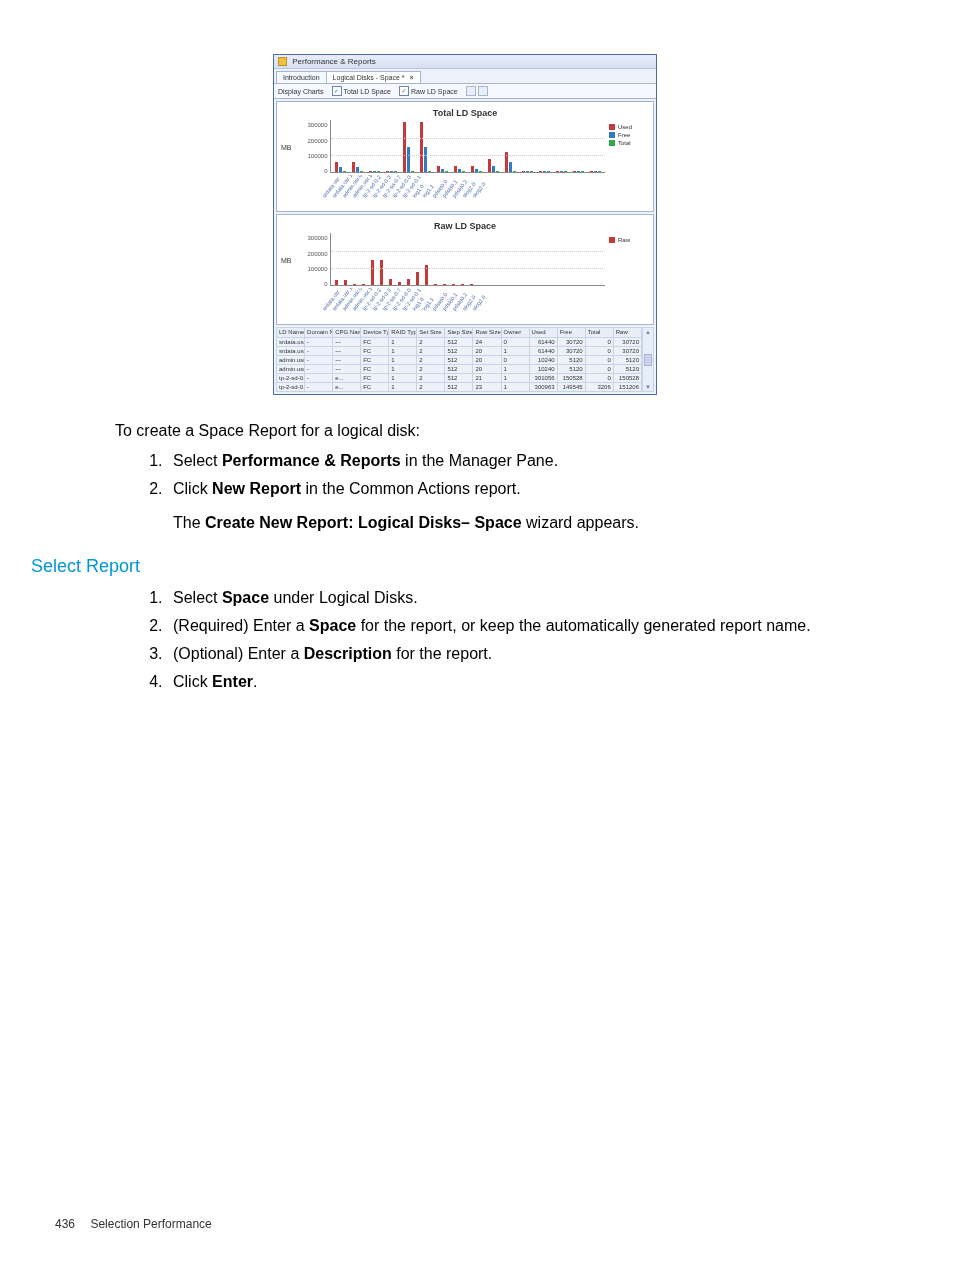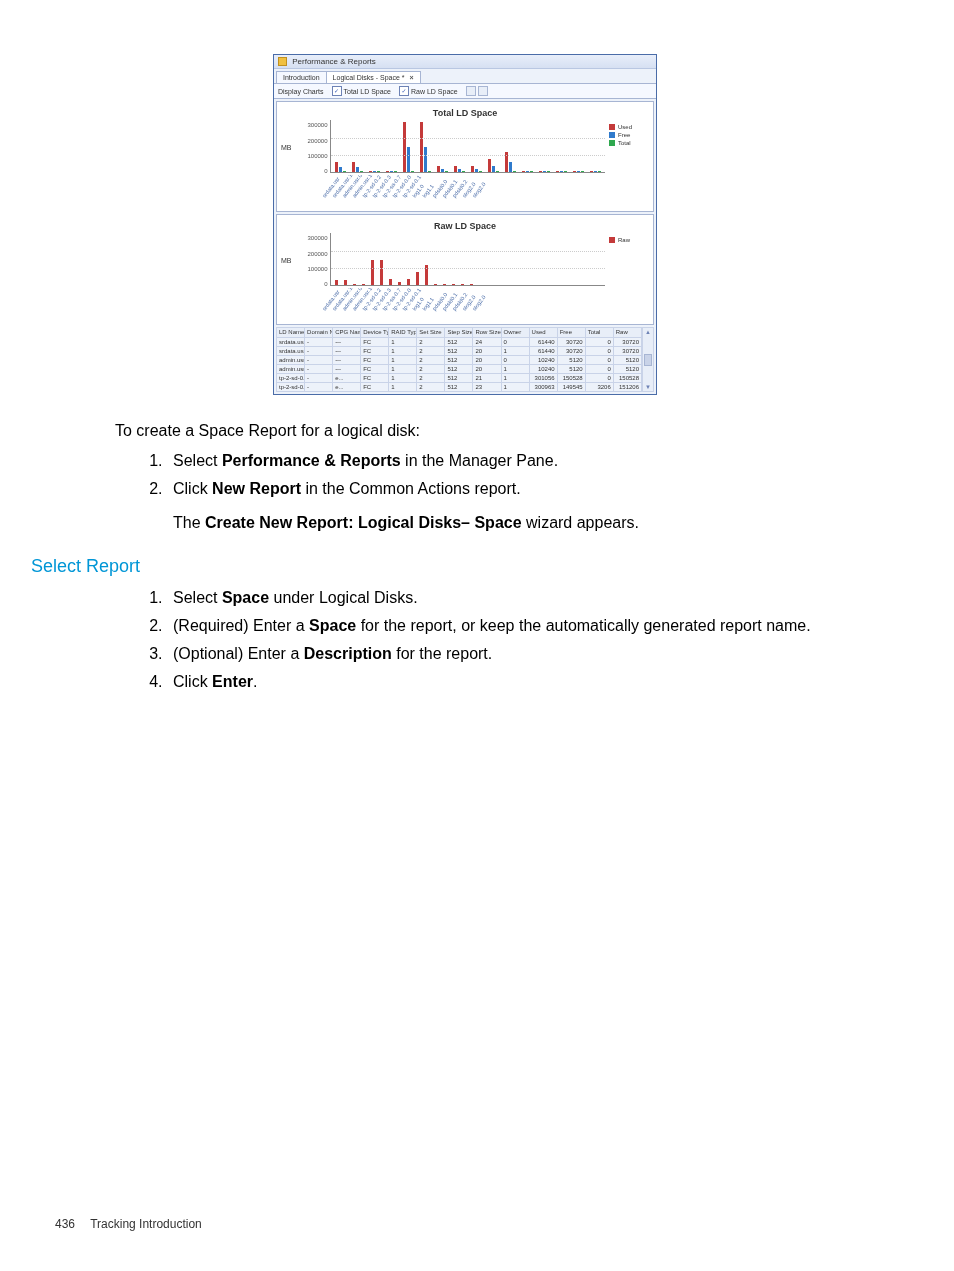--- a/index.html
+++ b/index.html
@@ -485,15 +485,15 @@
       <li><span>Select </span><b>Space</b><span> under Logical Disks.</span></li>
       <li><span>(Required) Enter a </span><b>Space</b><span> for the report, or keep the automatically generated report name.</span></li>
       <li><span>(Optional) Enter a </span><b>Description</b><span> for the report.</span></li>
       <li><span>Click </span><b>Enter</b><span>.</span></li>
     </ol>
 
   </div>
 
   <div class="footer">
     <span class="pn">436</span>
-    <span>Tracking Introduction</span>
+    <span>Selection Performance</span>
   </div>
 </div>
 
 </body></html>

